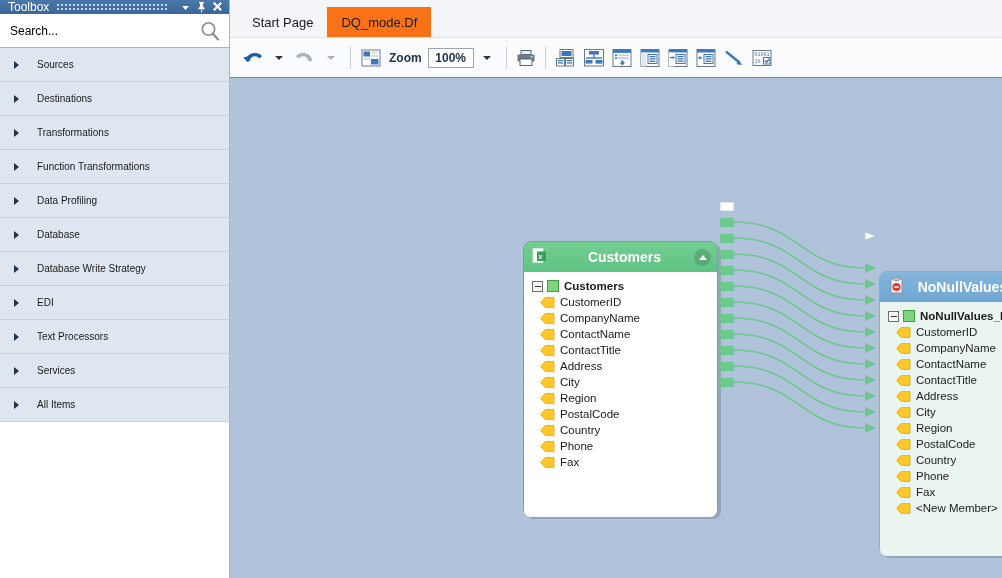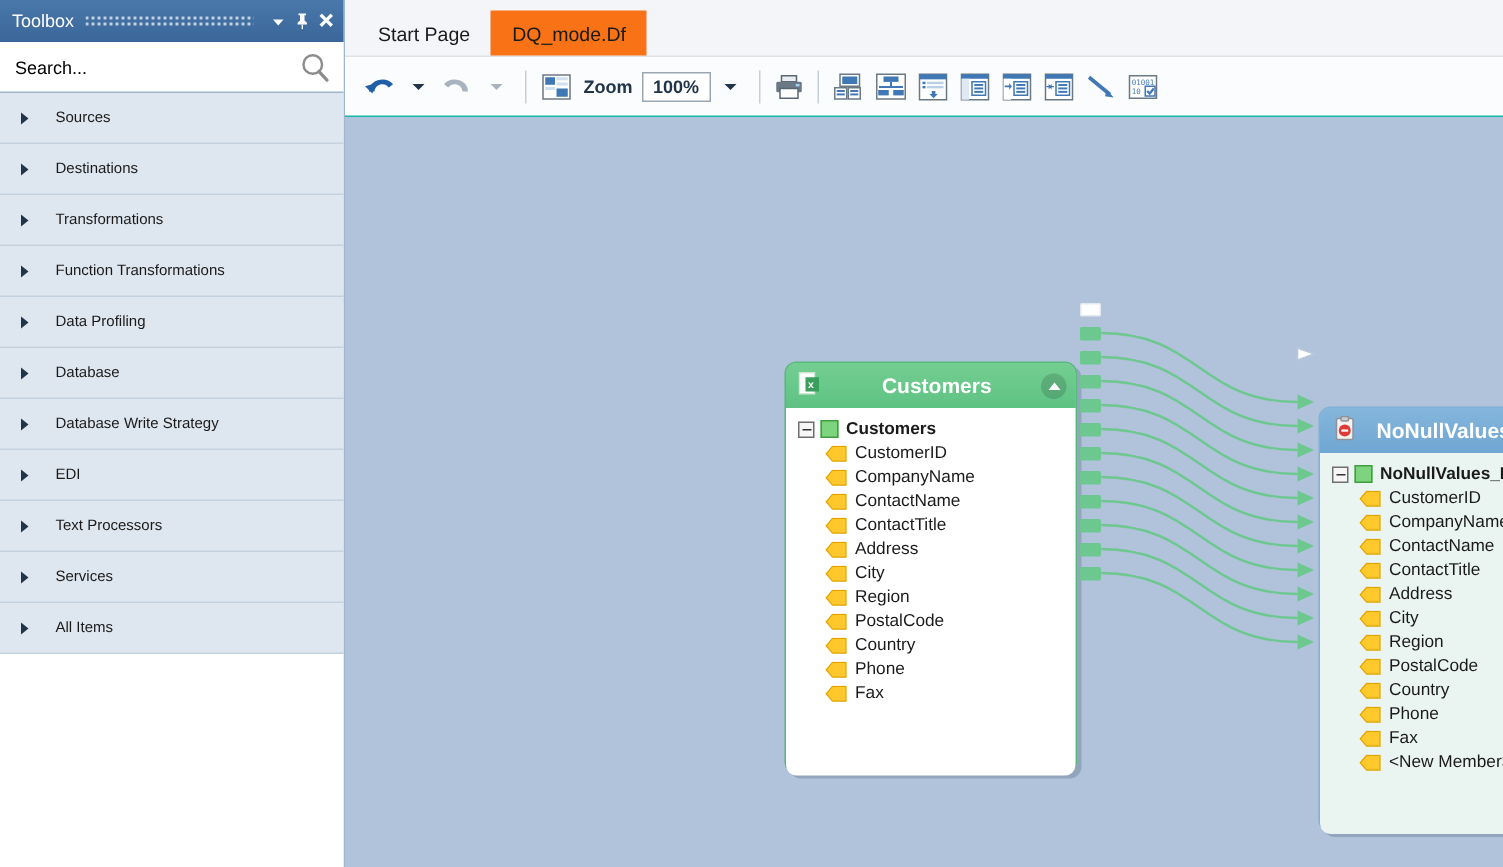--- a/index.html
+++ b/index.html
@@ -15,21 +15,21 @@
   #app { position: relative; width: 1002px; height: 578px; display: flex; }
 
   
   #toolbox {
     width: 230px; height: 578px;
     background: #ffffff;
     display: flex; flex-direction: column;
     border-right: 1px solid #9fb6cd;
   }
   .tb-title {
-    height: 28px;
+    height: 14px;
     background: #3d6ea5;
     background: linear-gradient(to bottom, #4a78ab 0%, #3a6699 100%);
     color: #ffffff;
     display: flex; align-items: center;
     padding: 0 4px 0 8px;
     font-size: 12px;
     position: relative;
   }
   .tb-title .t-label { white-space: nowrap; }
   .tb-grip {
@@ -171,21 +171,21 @@
     flex: 0 0 auto;
   }
   .expander i { display: block; width: 6px; height: 1px; background: #333; }
   .sq {
     width: 12px; height: 12px;
     background: #7ed47e;
     border: 1px solid #3f9e3f;
     margin-right: 5px; flex: 0 0 auto;
   }
   .fld-icon { width: 15px; height: 11px; margin-right: 5px; flex: 0 0 auto; }
-  .indent { padding-left: 26px; }
+  .indent { padding-left: 16px; }
 
   
   .node-src .hdr { background: linear-gradient(to bottom,#74ce92 0%,#5ec283 100%); }
   .node-src .body { background: #ffffff; }
   .node-src { border: 1px solid #57b87b; }
   .node-rule .hdr { background: linear-gradient(to bottom,#85b6dc 0%,#6fa6d2 100%); }
   .node-rule .body { background: #eaf5f2; }
   .node-rule { border: 1px solid #7fb0d6; }
 
   .collapse {

